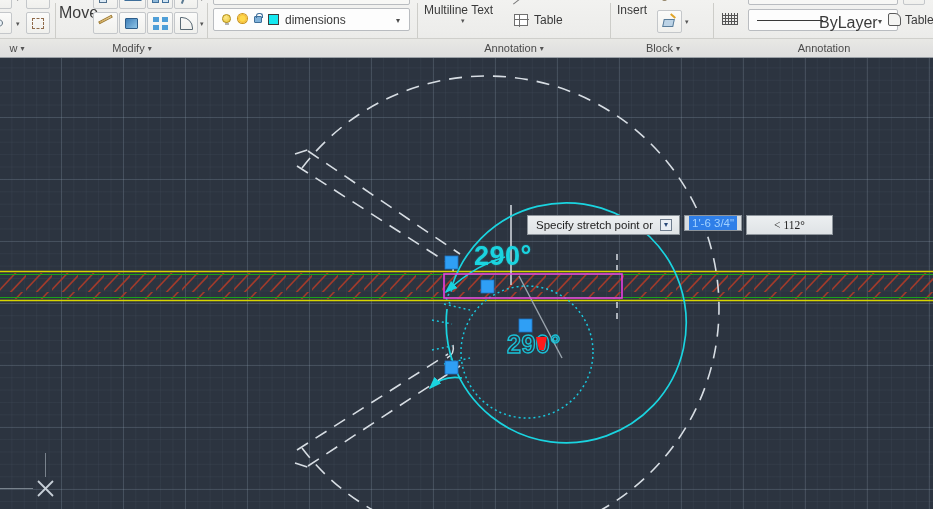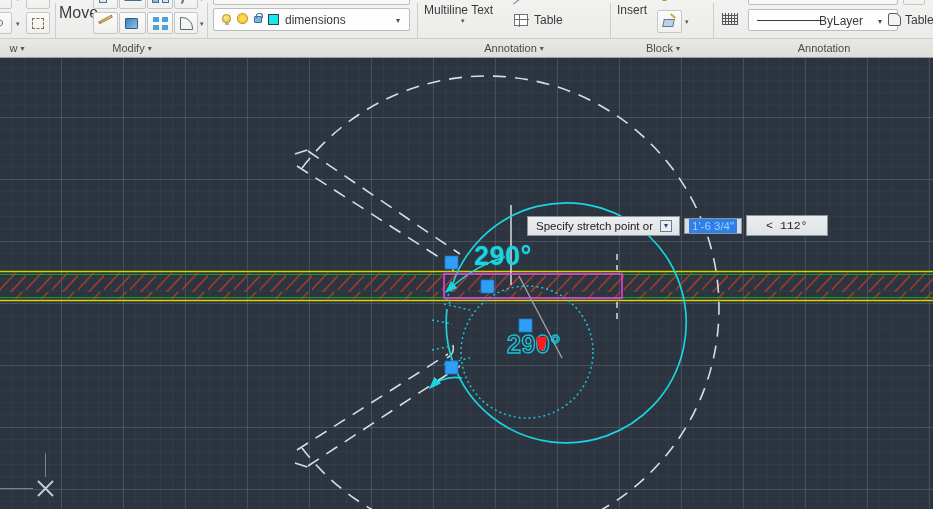--- a/index.html
+++ b/index.html
@@ -92,21 +92,21 @@
   .grid-major {
     background-image:
       linear-gradient(to right, rgba(180,196,214,0.16) 1px, transparent 1px),
       linear-gradient(to bottom, rgba(180,196,214,0.16) 1px, transparent 1px);
     background-size:62px 62px;
     background-position:-1px -3px;
   }
   svg.draw { position:absolute; left:0; top:0; width:933px; height:451px; overflow:visible; }
 
   
-  .dyn { position:absolute; display:flex; align-items:center; gap:4px; }
+  .dyn { position:absolute; display:flex; align-items:flex-start; gap:4px; }
   .dyn-prompt {
     background:linear-gradient(180deg,#eceff1,#dfe3e6);
     border:1px solid #8e959c;
     font-size:11.5px; color:#222; padding:3px 7px 3px 8px;
     display:flex; align-items:center; gap:7px;
     font-family:"Liberation Sans", sans-serif; white-space:nowrap;
   }
   .dyn-downarrow {
     width:12px;height:12px;background:#e9eef5;border:1px solid #6d7b8c;
     display:flex;align-items:center;justify-content:center;
@@ -117,23 +117,23 @@
     display:flex; align-items:center; padding:0 4px;
   }
   .dyn-field-inner {
     background:#2f7fe8; color:#9fd0ff; font-size:11.5px;
     padding:1px 3px; white-space:nowrap;
     font-family:"Liberation Sans", sans-serif;
   }
   .dyn-angle {
     background:linear-gradient(180deg,#eceff1,#dfe3e6);
     border:1px solid #8e959c;
-    font-size:11.5px; color:#222; padding:3px 19px;
+    font-size:11.5px; color:#222; padding:3px 27px;
     display:flex;align-items:center; white-space:nowrap;
-    font-family:Liberation Mono, monospace;
+    font-family:Liberation Serif, serif;
   }
 
   
   .wm { position:absolute; pointer-events:none; }
   .wm-circle {
     position:absolute; width:84px; height:84px; border-radius:50%;
     background:#12161c; border:3px solid #cfd6dd;
     overflow:hidden;
   }
   .wm-text {
@@ -249,21 +249,21 @@
       <div class="rb-drop-caret" style="left:878px;top:-8px;">▾</div>
 
       <div class="icon-btn" style="left:903px;top:-15px;width:22px;height:20px;">
         
       </div>
       <div class="tiny-caret" style="left:922px;top:-7px;">▾</div>
 
       <span class="gi linewt-dots" style="left:722px;top:13px;"></span>
       <div class="rb-box" style="left:748px;top:9px;width:150px;height:22px;"></div>
       <span class="hline" style="left:757px;top:20px;width:66px;"></span>
-      <div class="rb-label" style="left:819px;top:14px;color:#3a3a3a;font-size:12px;">ByLayer</div>
+      <div class="rb-label" style="left:819px;top:14px;color:#3a3a3a;font-size:16px;">ByLayer</div>
       <div class="rb-drop-caret" style="left:878px;top:17px;">▾</div>
 
       <span class="gi list-icon" style="left:888px;top:13px;"></span>
       <div class="rb-label" style="left:905px;top:13px;font-size:12px;">Table</div>
     </div>
 
     <div class="ribbon-footer">
       <div class="panel-title" style="left:-18px;width:70px;">
         <span>w</span><span class="caret">▾</span>
       </div>

